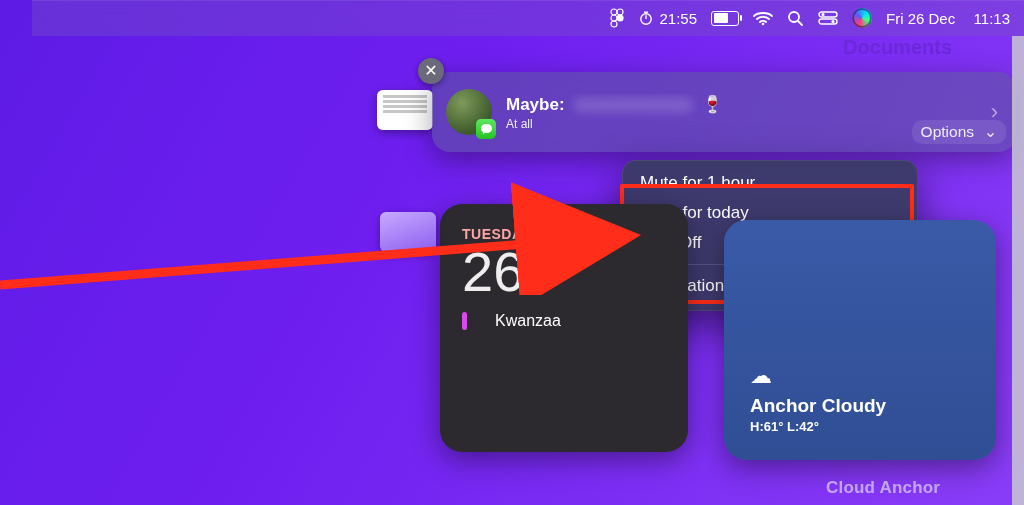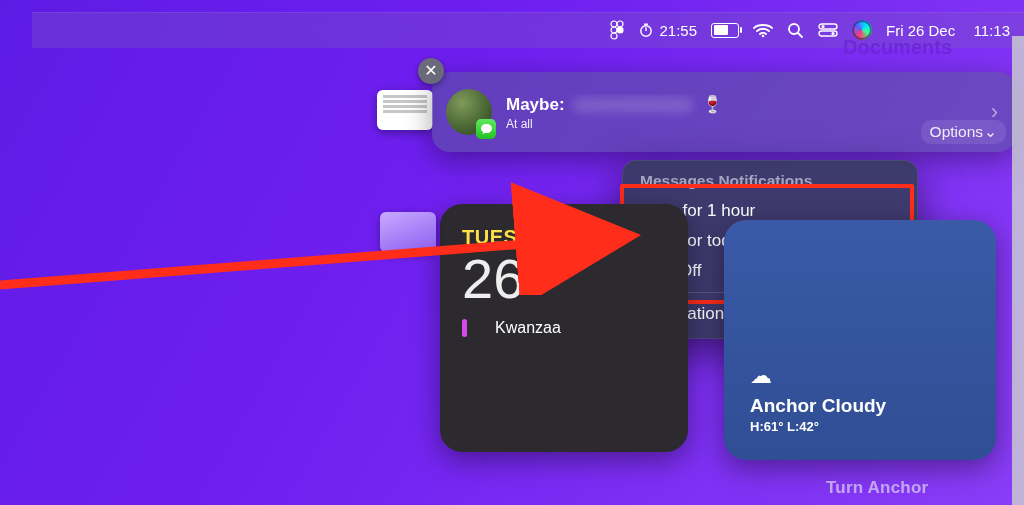--- a/index.html
+++ b/index.html
@@ -11,21 +11,21 @@
   .desktop {
     position: absolute; inset: 0;
   }
   .right-gutter {
     position: absolute; top: 36px; right: 0; height: calc(100% - 36px);
     width: 12px; background: rgba(200,200,210,0.85);
   }
 
   
   .menubar {
-    position: absolute; top: 12px; left: 0; right: 0; height: 36px;
+    position: absolute; top: 0; left: 0; right: 0; height: 36px;
     background: rgba(120, 90, 190, 0.35);
     backdrop-filter: blur(20px);
     display: flex; align-items: center; justify-content: flex-end;
     padding: 0 14px 0 10px; gap: 14px;
     font-size: 15px; font-weight: 500;
     box-shadow: 0 1px 0 rgba(255,255,255,0.08) inset;
     margin-left: 32px;
   }
   .menubar .item { display: flex; align-items: center; gap: 5px; }
   .menubar .spacer { flex: 1; }
@@ -86,21 +86,21 @@
     display:flex;align-items:center;justify-content:center;
   }
   .notif .text { flex:1; overflow:hidden; }
   .notif .title { font-weight:700; font-size:17px; }
   .notif .title .blur { display:inline-block; width:120px; height:16px; vertical-align:middle; margin:0 4px; background:rgba(255,255,255,0.15); filter:blur(4px); border-radius:8px;}
   .notif .subtitle { font-size:12px; opacity:0.9; margin-top:2px;}
   .notif .chev { opacity:0.5; font-size:22px; }
   .options-btn {
     position:absolute; right:10px; bottom:8px;
     font-size:15.5px; font-weight:500; opacity:0.9;
-    display:flex; align-items:center; gap:1px;
+    display:flex; align-items:center; gap:10px;
     background: rgba(255,255,255,0.10); padding: 3px 9px; border-radius: 10px;
   }
 
   
   .dropdown {
     position:absolute; top:160px; left:622px; width:280px;
     background: rgba(55, 60, 95, 0.90);
     border-radius: 14px;
     box-shadow: 0 14px 40px rgba(0,0,0,0.5), 0 0 0 1px rgba(255,255,255,0.08) inset;
     padding: 8px 8px 10px 8px;
@@ -126,21 +126,21 @@
     position:absolute; top:204px; left:440px; width:248px; height:248px;
     background: #2c2a2e; border-radius: 22px; padding: 22px 22px;
     box-shadow: 0 8px 28px rgba(0,0,0,0.4);
     box-sizing: border-box;
   }
   .cal-widget .thumb-left {
     position:absolute; left:-60px; top:8px; width:56px; height:40px;
     background: linear-gradient(160deg,#c9aaff,#8a5df0); border-radius:6px;
     box-shadow: 0 3px 10px rgba(0,0,0,0.35);
   }
-  .cal-widget .wday { color:#fde047; font-weight:700; letter-spacing:0.5px; font-size:20px; }
+  .cal-widget .wday { color:#fca5a5; font-weight:700; letter-spacing:0.5px; font-size:14px; }
   .cal-widget .dnum { font-size:56px; font-weight:400; color:#eee; line-height:1; margin-top:2px;}
   .cal-widget .event { display:flex; align-items:center; gap:28px; margin-top:12px; color:#ffffff; font-size:16px;}
   .cal-widget .event .dot { width:5px; height:18px; border-radius:3px; background:#d74bea;}
 
   
   .weather-widget {
     position:absolute; top:220px; left:724px; width:272px; height:240px;
     background: linear-gradient(#3a5aa8,#304e94); border-radius:22px; padding:26px;
     box-shadow: 0 8px 28px rgba(0,0,0,0.4); box-sizing:border-box;
     display:flex; flex-direction:column; justify-content:flex-end;
@@ -245,21 +245,20 @@
       <div class="subtitle">At all</div>
     </div>
     <div class="chev">›</div>
     <div class="options-btn">
       <span>Options</span>
       <span>⌄</span>
     </div>
   </div>
 
   <div class="dropdown">
-    <div class="header">Messages Notifications</div>
     <div class="opt">Mute for 1 hour</div>
     <div class="opt">Mute for today</div>
     <div class="opt">Turn Off</div>
     <div class="sep"></div>
     <div class="opt">Notification Settings…</div>
   </div>
   <div class="highlight-box"></div>
 
   <div class="cal-widget">
     <div class="thumb-left"></div>
@@ -270,21 +269,21 @@
       <span>Kwanzaa</span>
     </div>
   </div>
 
   <div class="weather-widget">
     <div class="cloud">☁︎</div>
     <div class="cond">Anchor Cloudy</div>
     <div class="temps">H:61° L:42°</div>
   </div>
 
-  <div class="cloud-anchor">Turn Anchor</div>
+  <div class="cloud-anchor">Cloud Anchor</div>
 
   <svg class="arrow" viewBox="0 0 650 120">
     <defs>
         <marker id="ah" viewBox="0 0 10 10" refX="8" refY="5" markerWidth="14" markerHeight="14" orient="auto">
           <path d="M0 0 L10 5 L0 10 z" fill="#ff2d1a"></path>
         </marker>
       </defs>
     <line x1="0" y1="110" x2="616" y2="62" stroke="#ff2d1a" stroke-width="9" marker-end="url(#ah)"></line>
   </svg>
 

